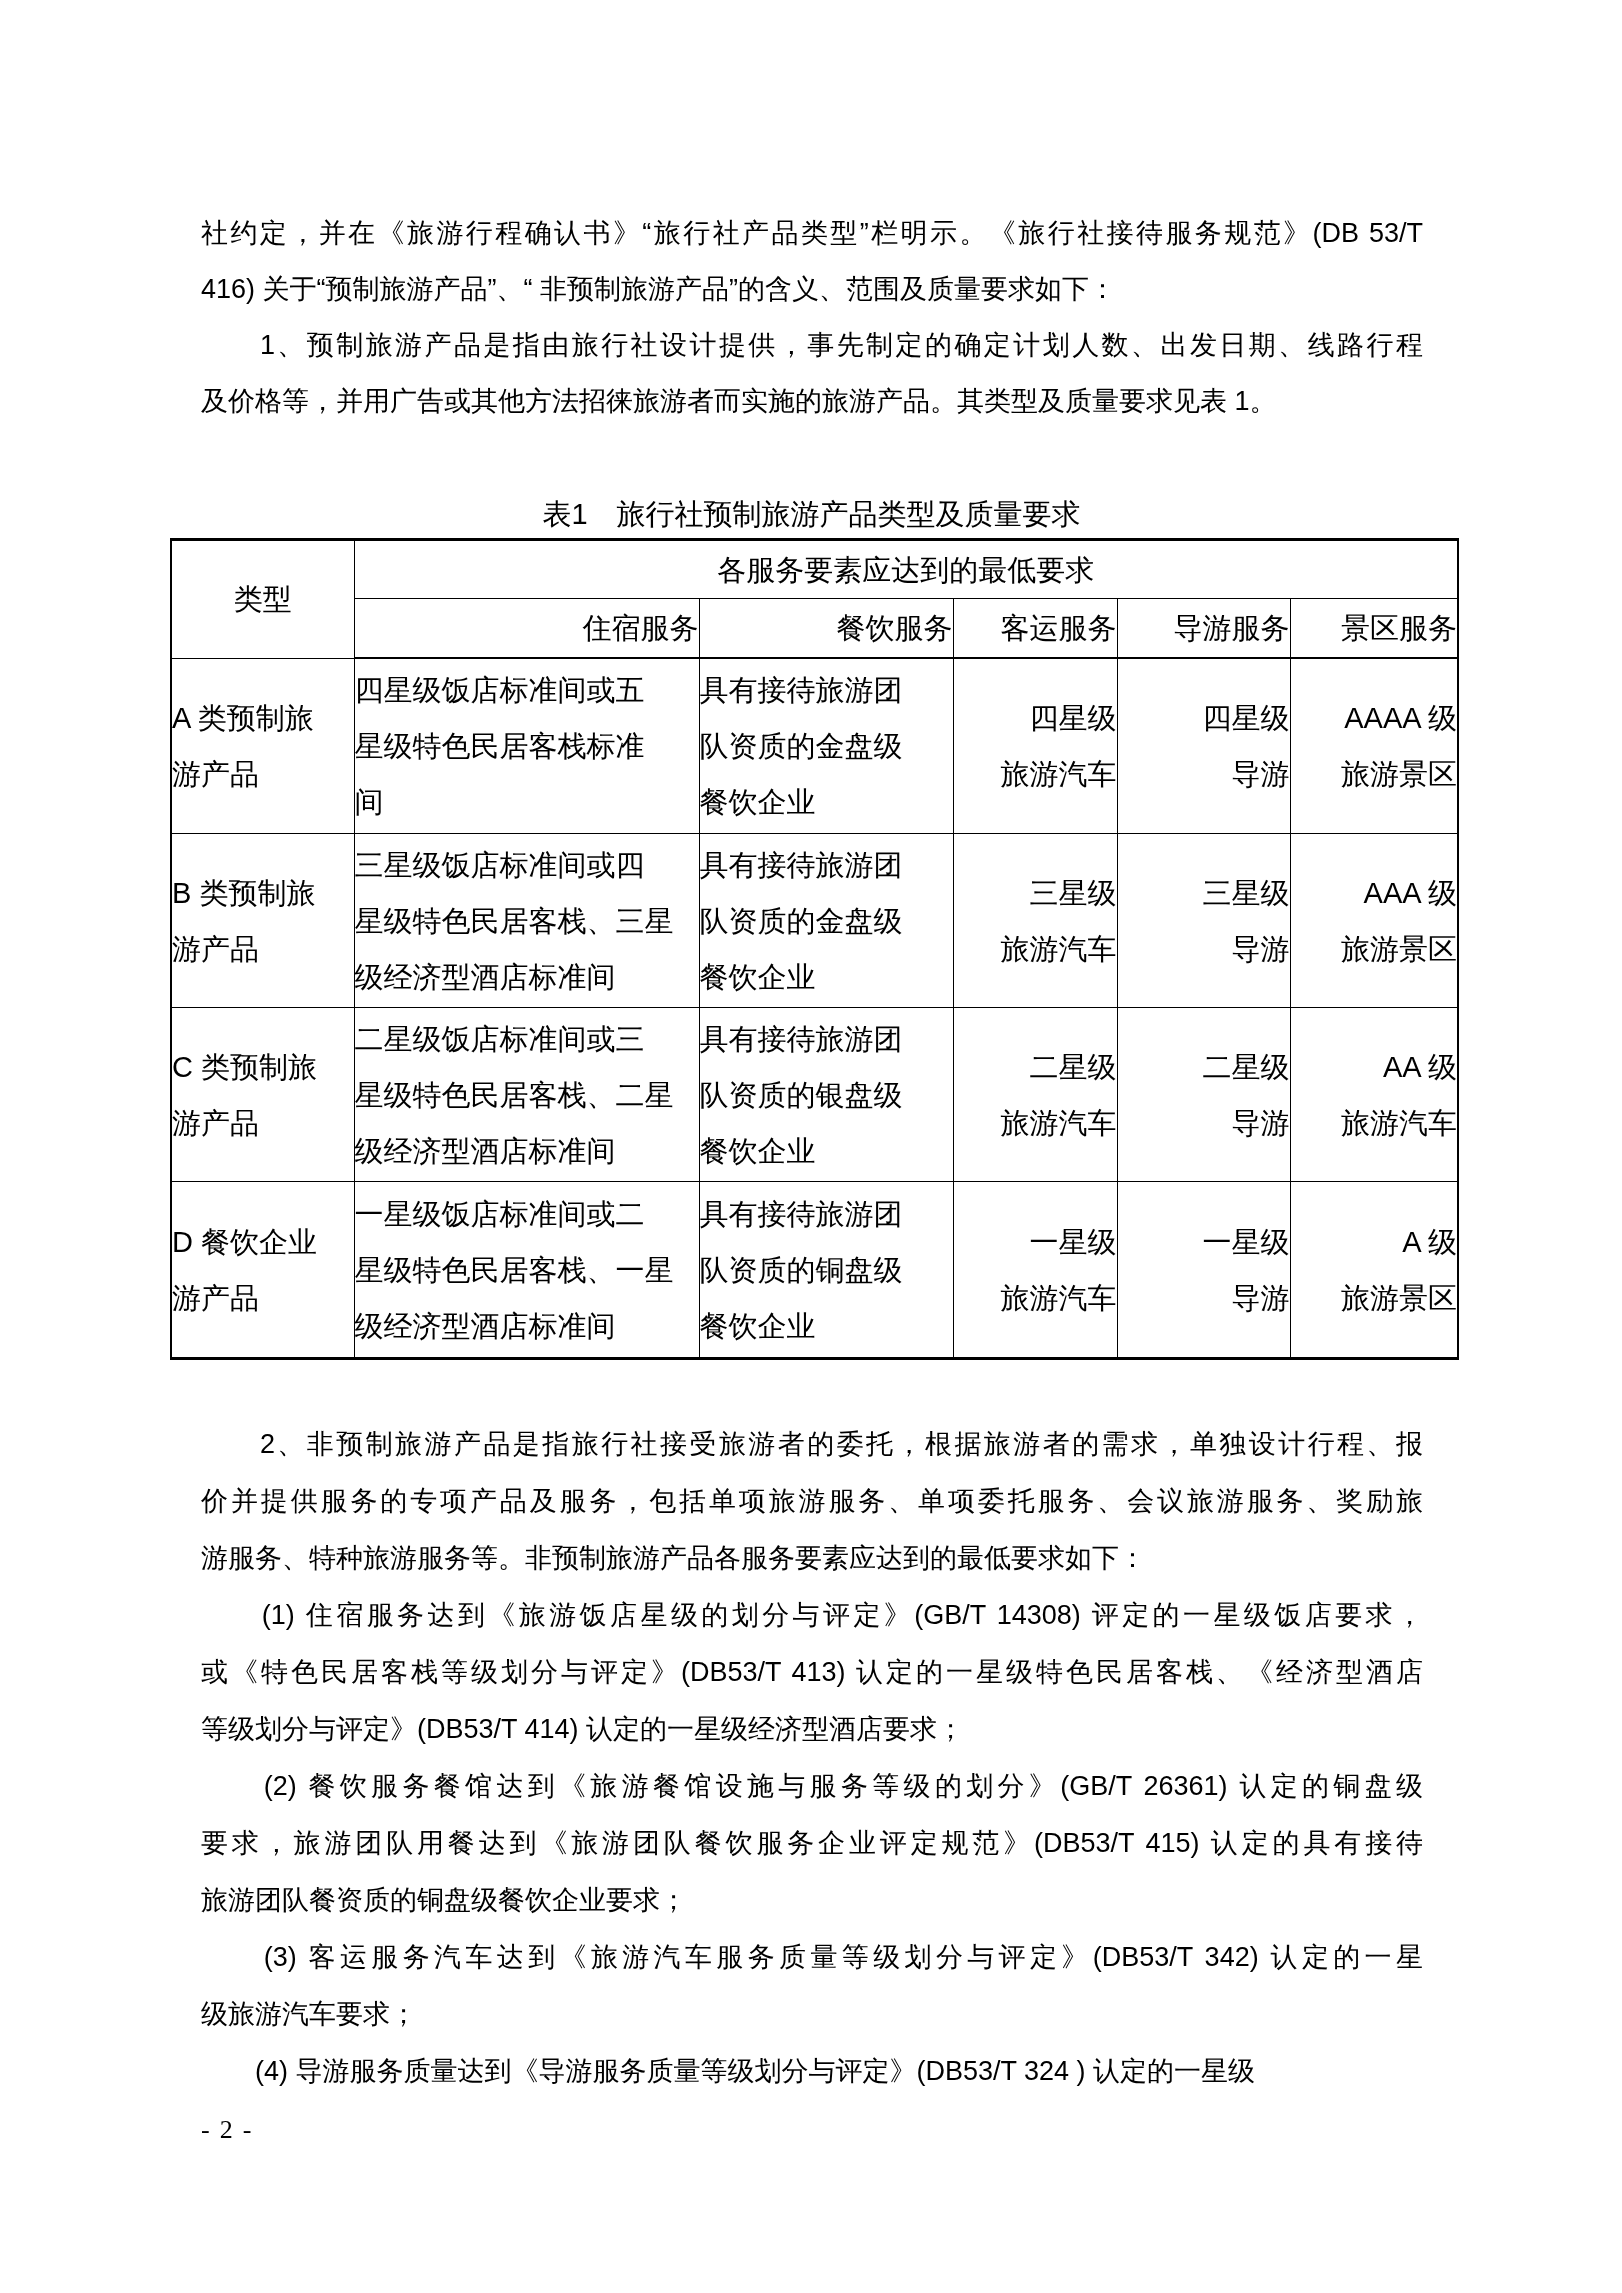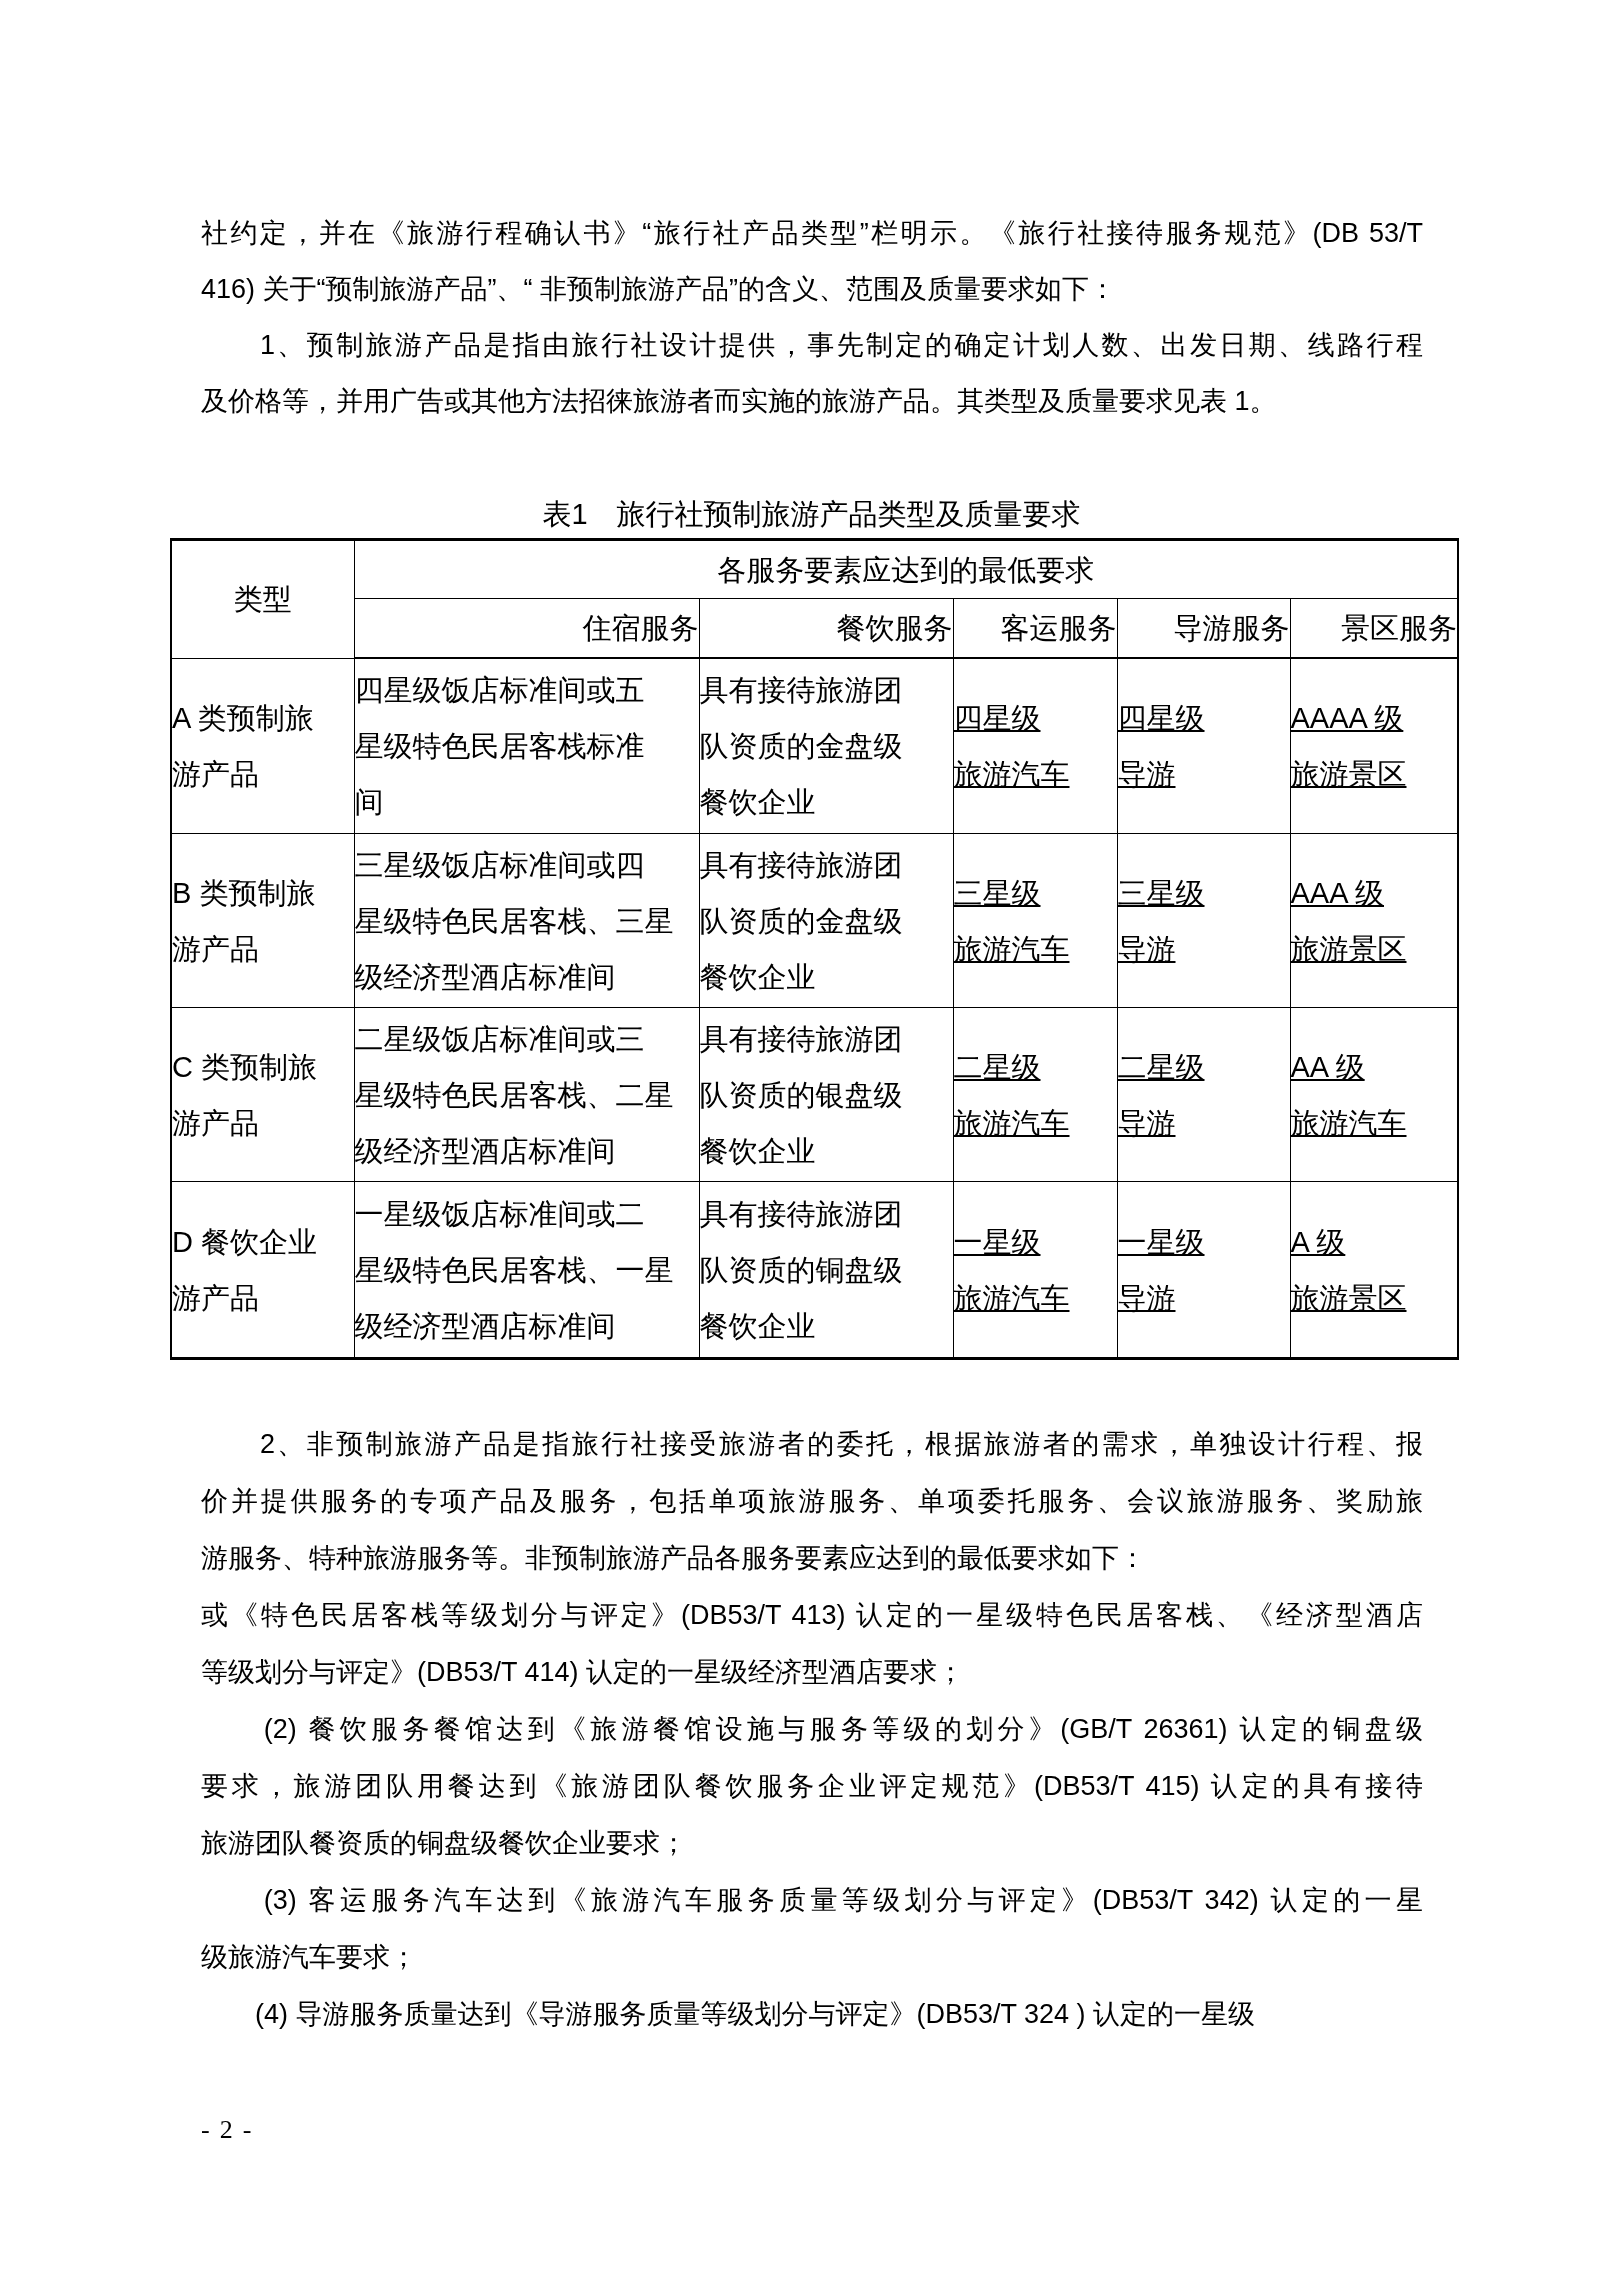--- a/index.html
+++ b/index.html
@@ -62,21 +62,21 @@
     overflow: hidden;
   }
   tr.h1 td { height: 57px; text-align: center; }
   tr.h2 td { height: 58px; text-align: right; border-bottom: 2.7px solid #000; }
   td.cell-type-h { text-align: center; }
   tr.dr td { height: 173px; }
   tr.dr-a td { height: 174px; }
   tr.dr-d td { height: 175px; }
   td.c-left { text-align: left; padding-left: 12.7px; padding-right: 3.6px; }
   td.c-left2 { text-align: left; padding-left: 9px; padding-right: 3.6px; }
-  td.c-center { text-align: left; text-decoration: underline; }
+  td.c-center { text-align: right; }
   .footer {
     position: absolute;
     left: 201px;
     top: 2107px;
     font-family: "Liberation Serif", "DejaVu Serif", serif;
     font-size: 26px;
     line-height: 45px;
     letter-spacing: 1.8px;
   }
 </style>
@@ -179,20 +179,21 @@
         <td class="c-center">A 级
 旅游景区</td>
       </tr>
     </tbody>
   </table>
 
   <div class="block body2" style="top: 1416px;">
     <div class="line just">　　2、非预制旅游产品是指旅行社接受旅游者的委托，根据旅游者的需求，单独设计行程、报</div>
     <div class="line just">价并提供服务的专项产品及服务，包括单项旅游服务、单项委托服务、会议旅游服务、奖励旅</div>
     <div class="line">游服务、特种旅游服务等。非预制旅游产品各服务要素应达到的最低要求如下：</div>
+    <div class="line just">　　(1) 住宿服务达到《旅游饭店星级的划分与评定》(GB/T 14308) 评定的一星级饭店要求，</div>
     <div class="line just">或《特色民居客栈等级划分与评定》(DB53/T 413) 认定的一星级特色民居客栈、《经济型酒店</div>
     <div class="line">等级划分与评定》(DB53/T 414) 认定的一星级经济型酒店要求；</div>
     <div class="line just">　　(2) 餐饮服务餐馆达到《旅游餐馆设施与服务等级的划分》(GB/T 26361) 认定的铜盘级</div>
     <div class="line just">要求，旅游团队用餐达到《旅游团队餐饮服务企业评定规范》(DB53/T 415) 认定的具有接待</div>
     <div class="line">旅游团队餐资质的铜盘级餐饮企业要求；</div>
     <div class="line just">　　(3) 客运服务汽车达到《旅游汽车服务质量等级划分与评定》(DB53/T 342) 认定的一星</div>
     <div class="line">级旅游汽车要求；</div>
     <div class="line">　　(4) 导游服务质量达到《导游服务质量等级划分与评定》(DB53/T 324 ) 认定的一星级</div>
   </div>
 

